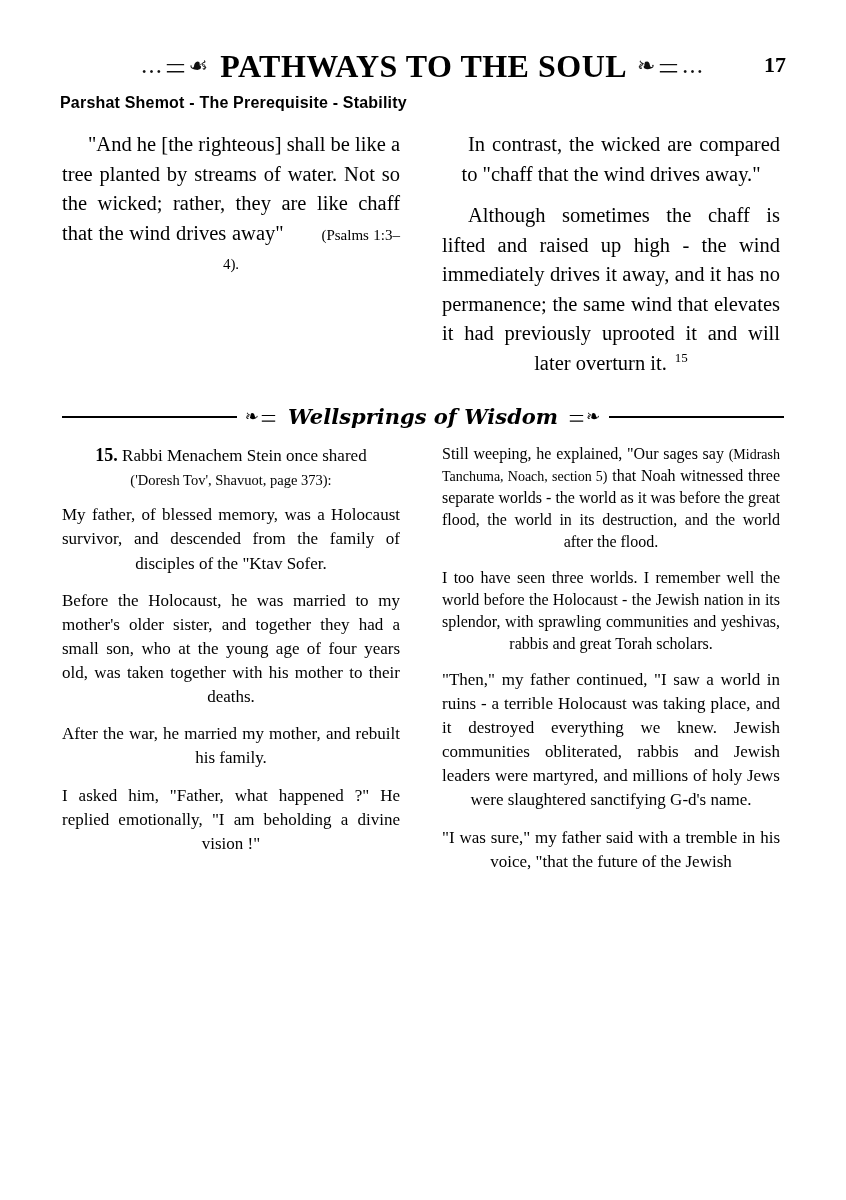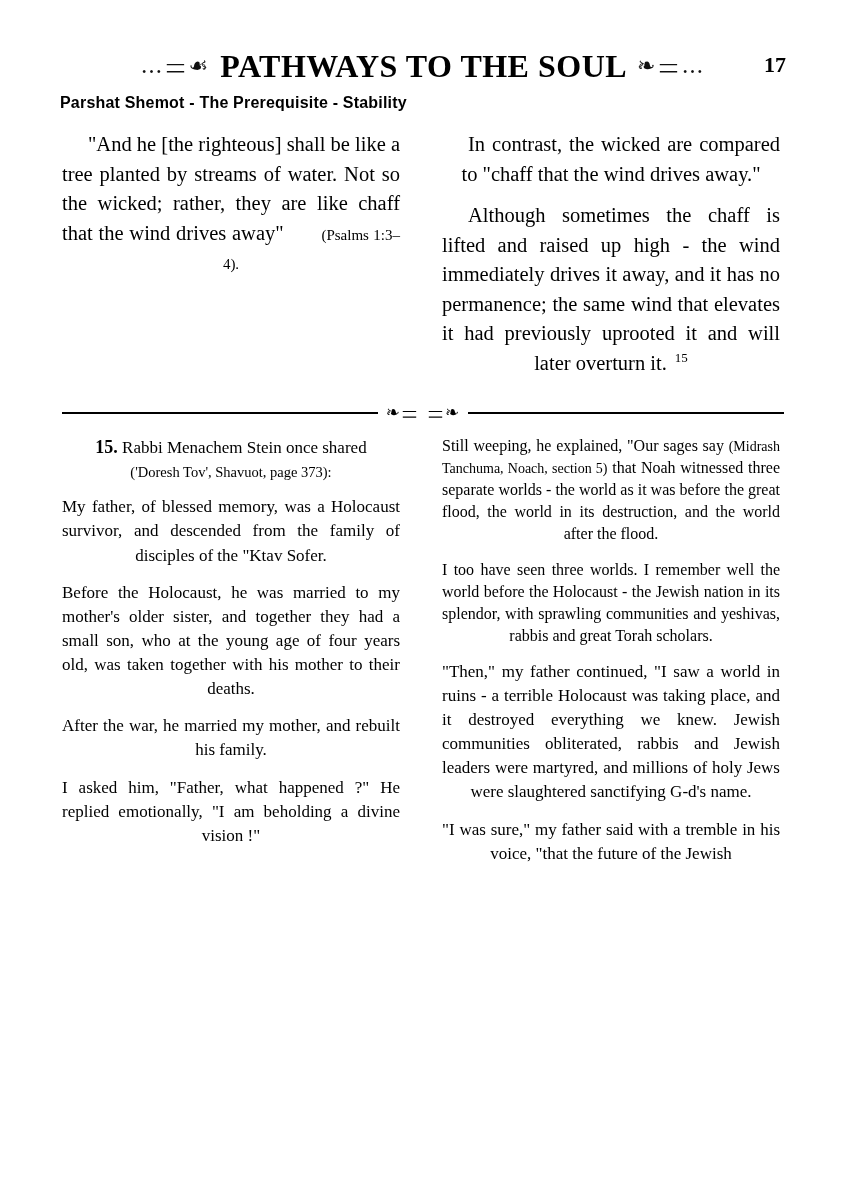--- a/index.html
+++ b/index.html
@@ -172,20 +172,21 @@
     </div>
     <div class="col">
       <p class="body"><span>In contrast, the wicked are compared to "chaff that the wind drives away."</span></p>
       <p class="body"><span>Although sometimes the chaff is lifted and raised up high - the wind immediately drives it away, and it has no permanence; the same wind that elevates it had previously uprooted it and will later overturn it.</span><span class="sup">15</span></p>
     </div>
   </div>
 
   <div class="divider">
     <span class="rule"></span>
     <span class="divider-orn">❧ᆖ</span>
+    <span class="wellsprings">Wellsprings of Wisdom</span>
     <span class="divider-orn">ᆖ❧</span>
     <span class="rule"></span>
   </div>
 
   <div class="fn-columns">
     <div class="fn-col">
       <p class="fn"><span class="fn-num">15.</span> <span>Rabbi Menachem Stein once shared</span><span class="fn-cite">('Doresh Tov', Shavuot, page 373):</span></p>
       <p class="fn"><span>My father, of blessed memory, was a Holocaust survivor, and descended from the family of disciples of the "Ktav Sofer.</span></p>
       <p class="fn"><span>Before the Holocaust, he was married to my mother's older sister, and together they had a small son, who at the young age of four years old, was taken together with his mother to their deaths.</span></p>
       <p class="fn"><span>After the war, he married my mother, and rebuilt his family.</span></p>

